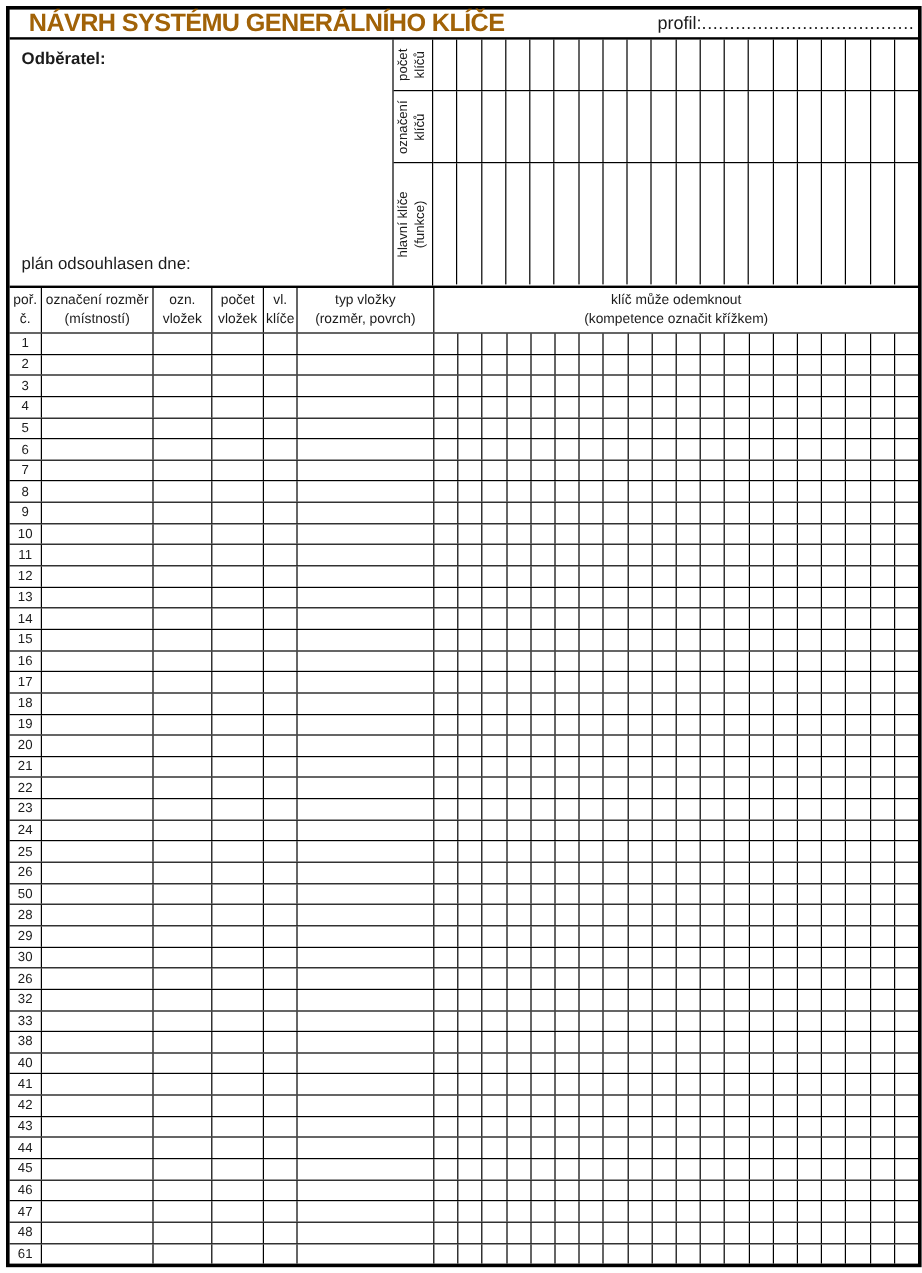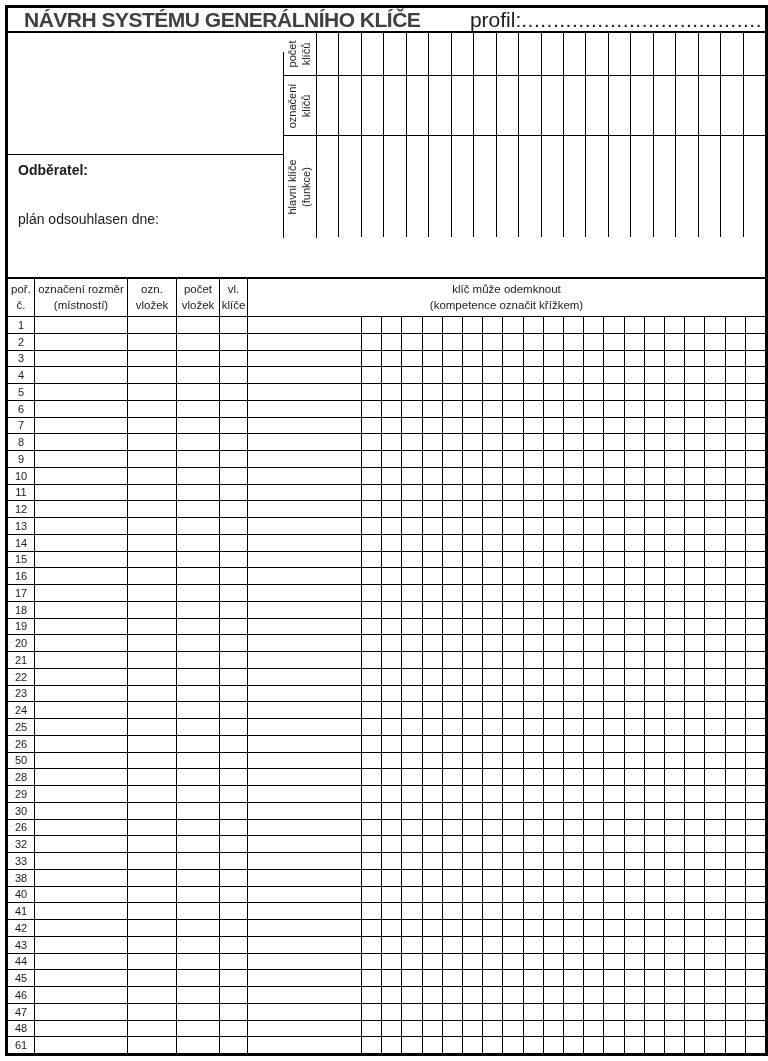--- a/index.html
+++ b/index.html
@@ -12,27 +12,27 @@
     position:absolute;left:5px;top:5px;width:763px;height:1051px;
     border:3px solid #000;display:flex;flex-direction:column;background:#fff;
   }
   
   .title-row{
     height:25px;flex:none;border-bottom:2px solid #000;
     display:flex;justify-content:space-between;align-items:center;
     padding:0 3px 0 16px;overflow:visible;
   }
   .title{
-    font-size:21px;font-weight:bold;letter-spacing:-0.5px;white-space:nowrap;color:#404040;
+    font-size:21px;font-weight:bold;letter-spacing:-0.5px;white-space:nowrap;color:#a16207;
   }
-  .profil{font-size:21px;white-space:nowrap;}
+  .profil{font-size:15px;white-space:nowrap;}
   .profil .dots{letter-spacing:0.5px;}
   
   .top{height:205px;flex:none;display:flex;}
-  .top-left{width:276px;flex:none;border-right:1px solid #000;display:flex;flex-direction:column;margin-top:19px;}
+  .top-left{width:320px;flex:none;border-right:1px solid #000;display:flex;flex-direction:row;}
   .blank{height:103px;flex:none;border-bottom:1px solid #000;}
   .customer{
     flex:1;display:flex;flex-direction:column;justify-content:space-between;
     padding:7px 10px 11px 10px;font-size:14px;
   }
   .customer .bold{font-weight:bold;}
   .top-mid{width:33px;flex:none;border-right:1px solid #000;display:flex;flex-direction:column;}
   .vcell{position:relative;flex:none;border-bottom:1px solid #000;}
   .vcell:last-child{border-bottom:none;}
   .vtext{
@@ -43,21 +43,21 @@
   .top-grid{flex:1;display:flex;flex-direction:column;}
   .tg-row{display:flex;flex:none;border-bottom:1px solid #000;}
   .tg-row:last-child{border-bottom:none;}
   .h1{height:43px;} .h2{height:60px;} .h3{height:102px;}
   .top-grid .h3{height:101px;}
   .kc{flex:1;border-right:1px solid #000;}
   .kc:last-child{border-right:none;}
   
   .thead{
     height:40px;flex:none;border-top:2px solid #000;border-bottom:1px solid #000;
-    display:flex;font-size:11.5px;line-height:1.35;margin-top:39px;
+    display:flex;font-size:11.5px;line-height:1.35;
   }
   .hcell{
     flex:none;display:flex;align-items:center;justify-content:center;
     text-align:center;white-space:pre-line;border-right:1px solid #000;
   }
   .hgrid{flex:1;border-right:none;}
   .w0{width:27px;} .w1{width:93px;} .w2{width:49px;} .w3{width:43px;} .w4{width:28px;} .w5{width:114px;}
   
   .tbody{flex:1;display:flex;flex-direction:column;min-height:0;}
   .trow{flex:1;display:flex;border-bottom:1px solid #000;min-height:0;}
@@ -172,20 +172,22 @@
     <div class="hcell w0">poř.
 č.</div>
     <div class="hcell w1">označení rozměr
 (místností)</div>
     <div class="hcell w2">ozn.
 vložek</div>
     <div class="hcell w3">počet
 vložek</div>
     <div class="hcell w4">vl.
 klíče</div>
+    <div class="hcell w5">typ vložky
+(rozměr, povrch)</div>
     <div class="hcell hgrid">klíč může odemknout
 (kompetence označit křížkem)</div>
   </div>
 
   <div class="tbody">
       <div class="trow">
         <div class="cell w0 num">1</div>
         <div class="cell w1"></div>
         <div class="cell w2"></div>
         <div class="cell w3"></div>

